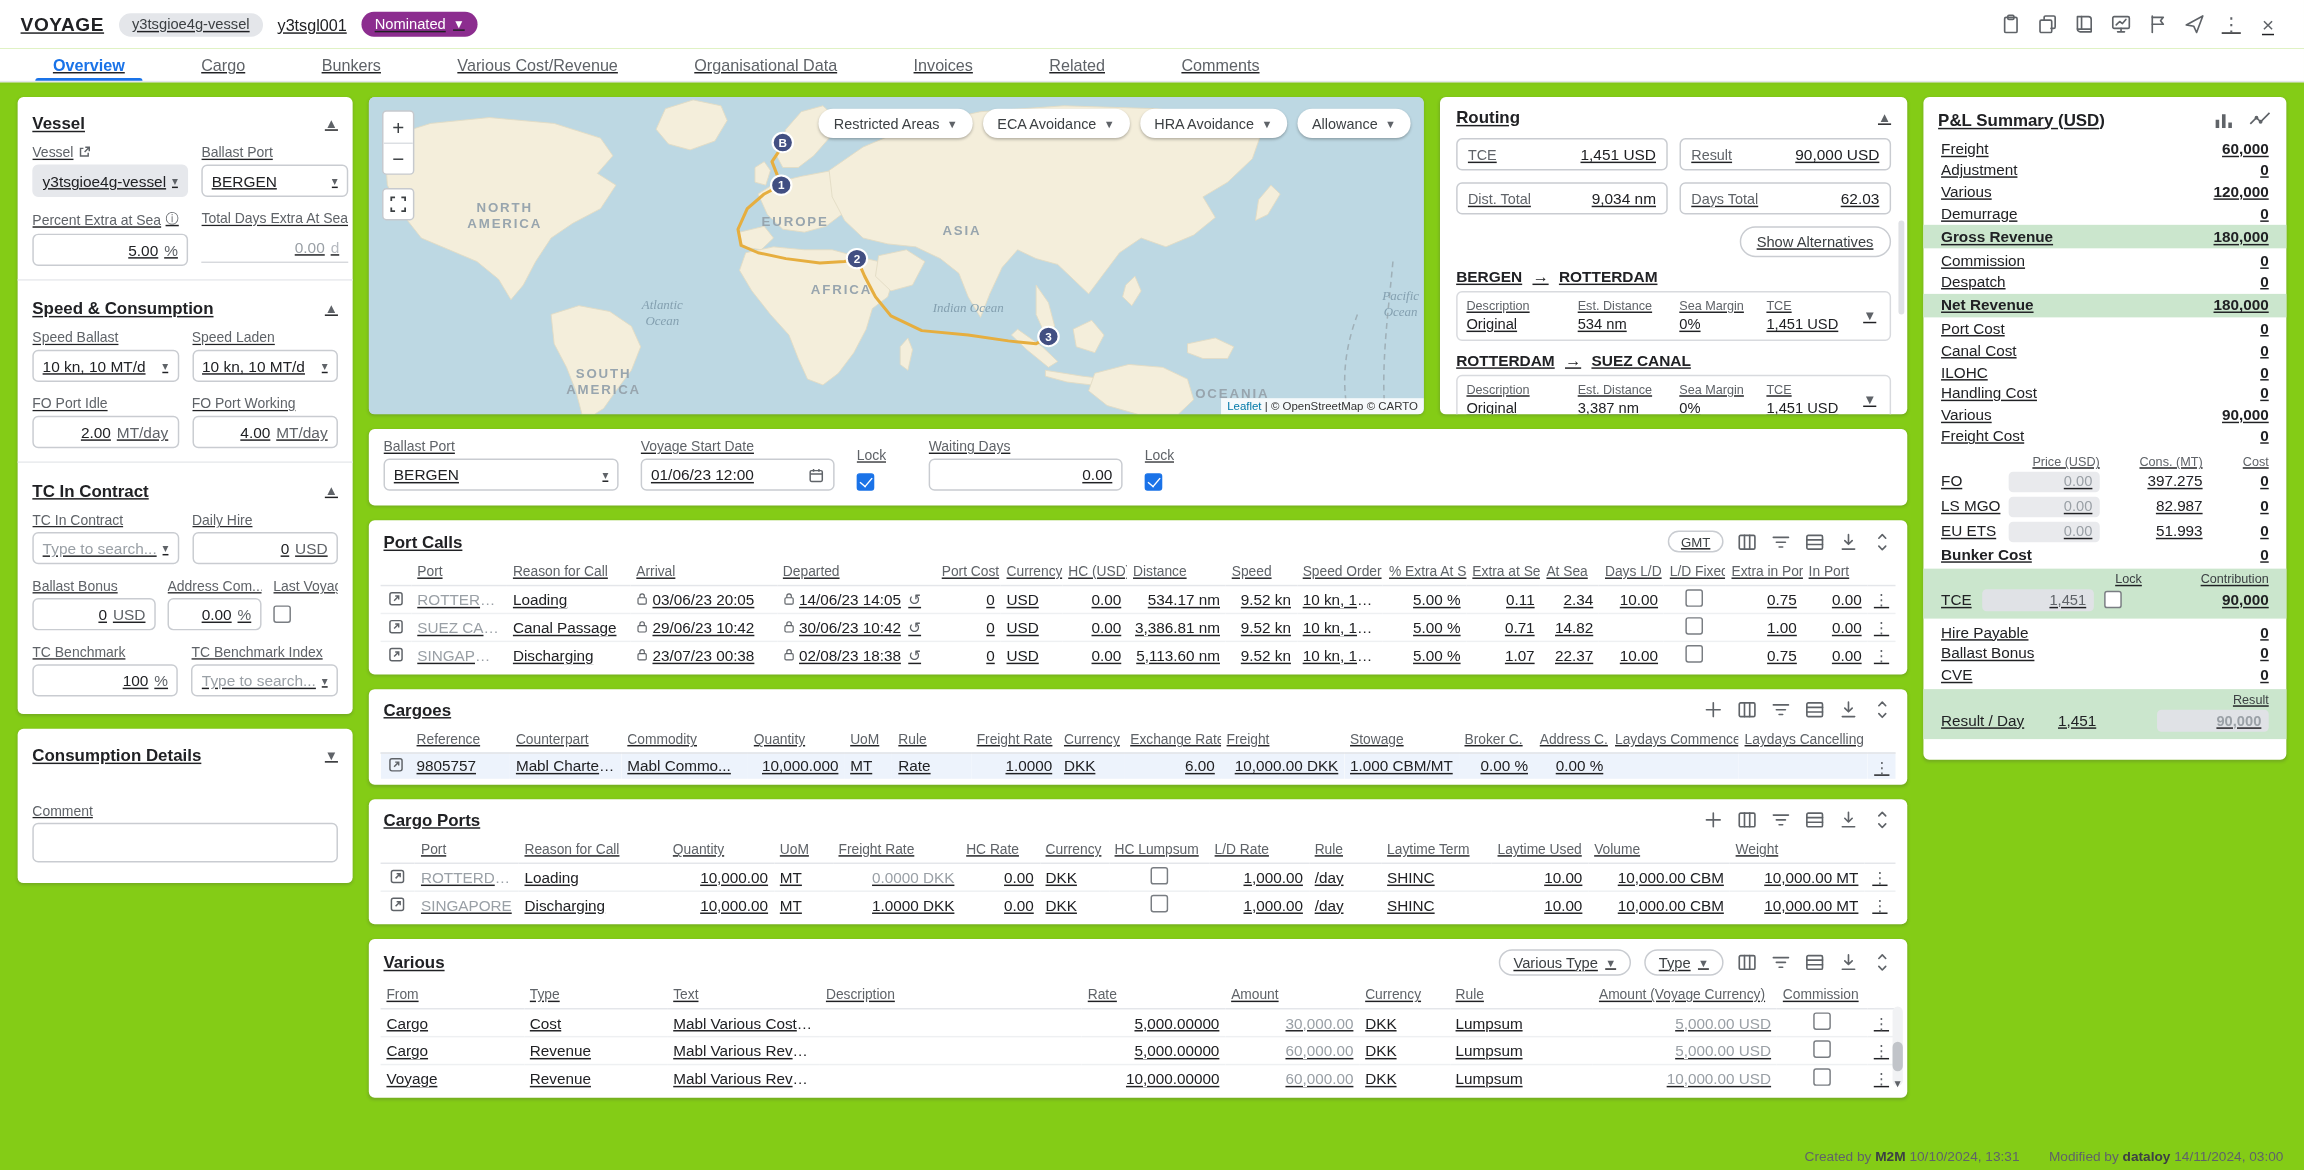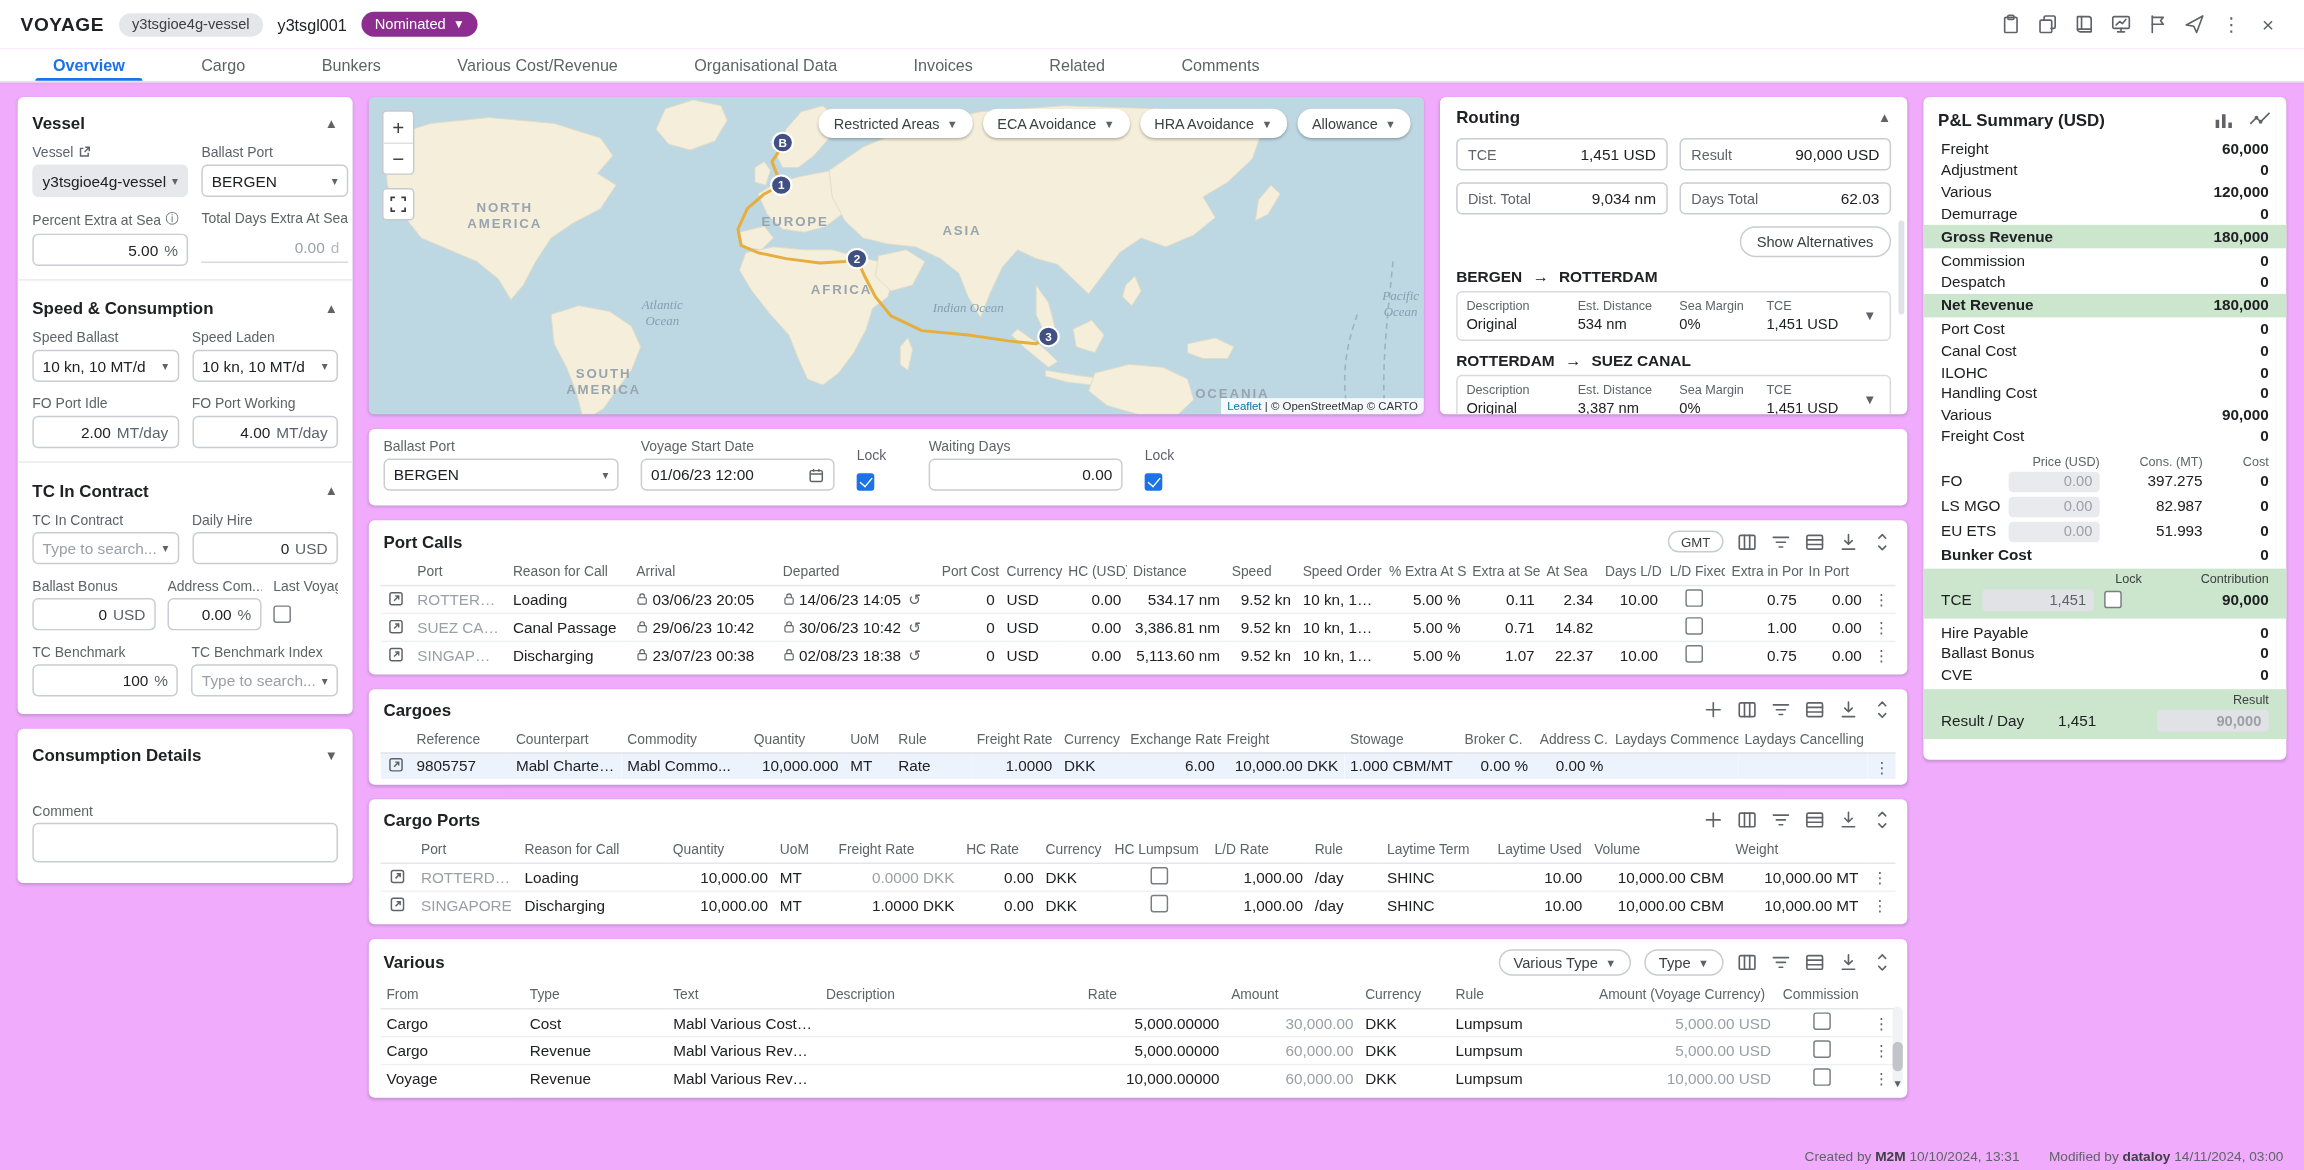--- a/index.html
+++ b/index.html
@@ -1,18 +1,18 @@
 <!DOCTYPE html>
 <html><head>
 <meta charset="utf-8">
 <style>
   * { box-sizing: border-box; margin: 0; padding: 0; }
   html,body { background:#e9ebee; }
   body { font-family:"Liberation Sans",sans-serif; color:#202124; }
-  #viewport { width:2304px; height:1170px; overflow:hidden; background:#f0abfc; }
+  #viewport { width:2304px; height:1170px; overflow:hidden; background:#84cc16;text-decoration:underline; }
   #scale { width:1568px; height:796px; transform:scale(1.46938); transform-origin:0 0; position:relative; font-size:11px; }
 
   
   .topbar { height:33px; background:#fff; display:flex; align-items:center; padding:0 14px; gap:10px; }
   .brand { font-weight:bold; font-size:13px; letter-spacing:.4px; }
   .chip-vessel { background:#e4e6ea; border-radius:10px; padding:2.5px 9px; font-size:10px; color:#3c4043; }
   .voyage-id { font-size:11px; }
   .badge-status { background:#8c2d8f; color:#fff; border-radius:11px; padding:3px 9px; font-size:10px; display:flex; align-items:center; gap:5px; cursor:pointer; }
   .badge-status .chev { font-size:8px; }
   .topbar-icons { margin-left:auto; display:flex; gap:4px; align-items:center; color:#5f6368; }

